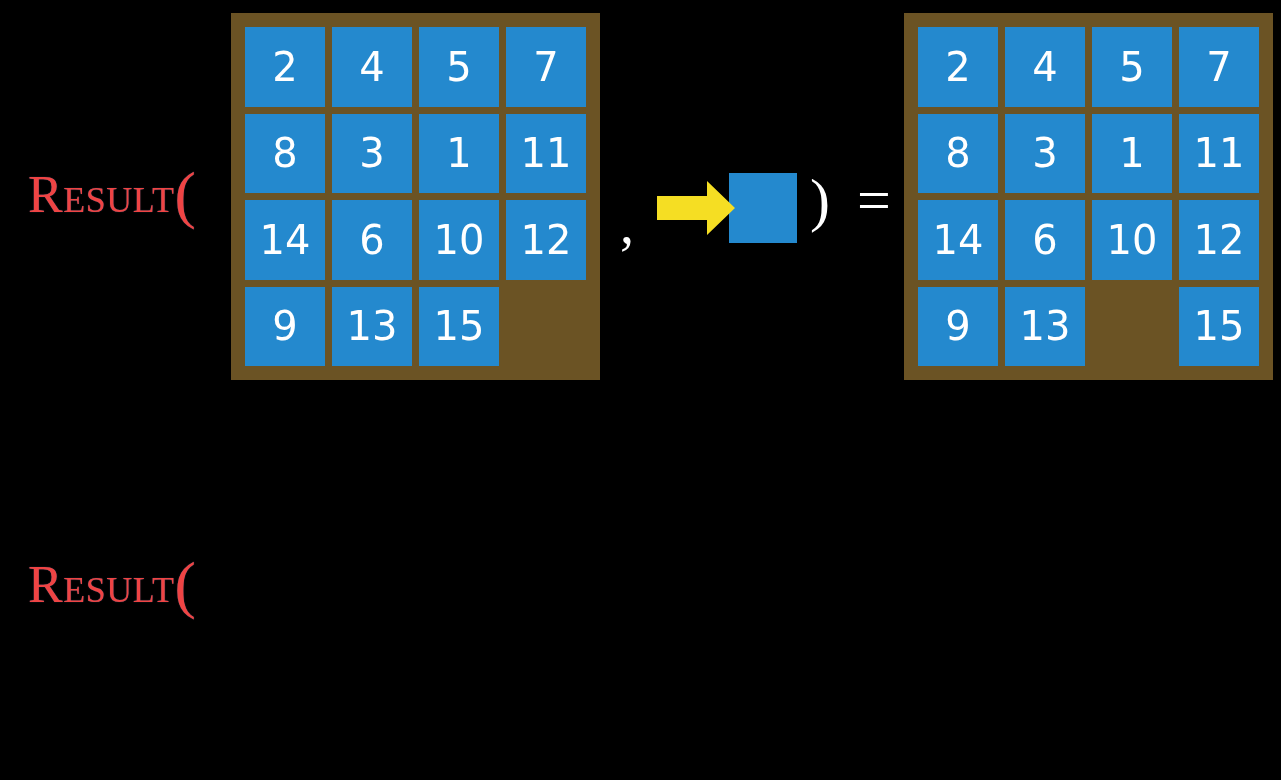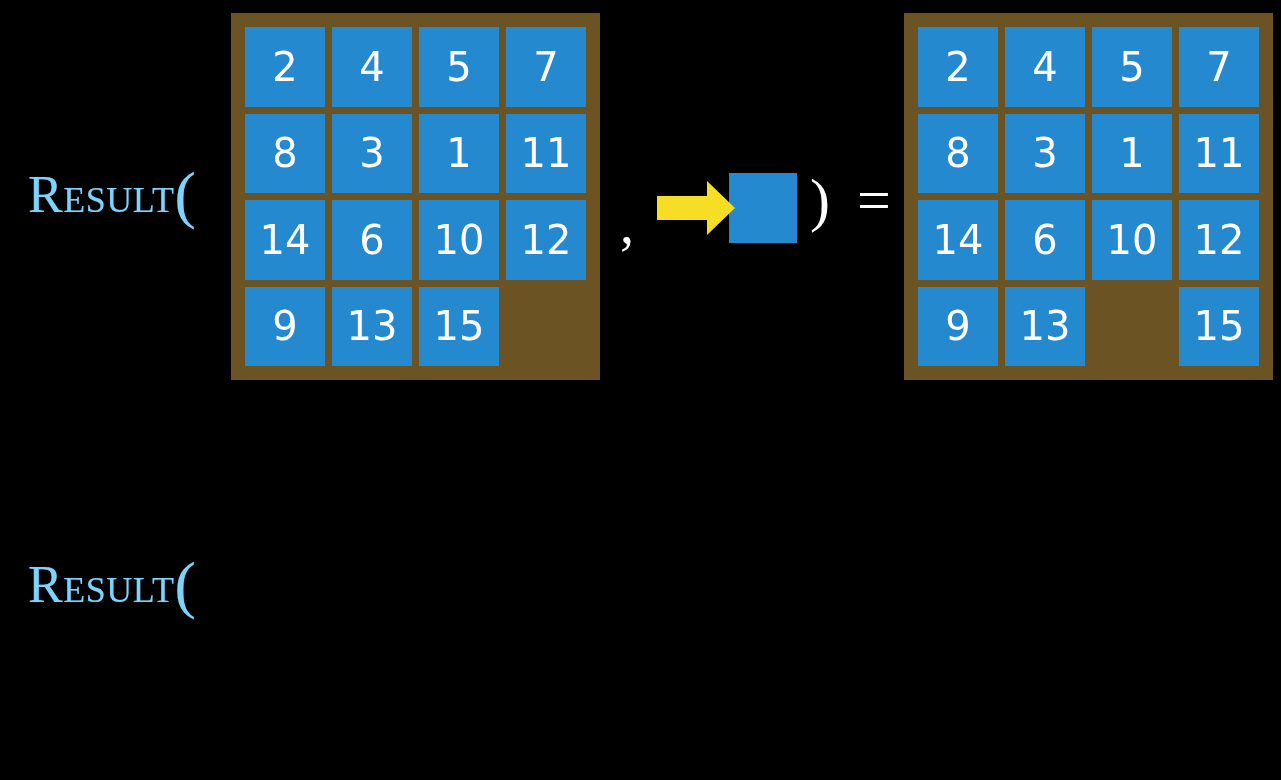--- a/index.html
+++ b/index.html
@@ -32,21 +32,21 @@
   }
   .eq-row.row-1 { top: 0px; }
   .eq-row.row-2 { top: 390px; }
 
   
   .result-label {
     position: absolute;
     left: 28px;
     top: 50%;
     transform: translateY(-50%);
-    color: #7dd3fc;
+    color: #ef4444;
     font-family: "Liberation Serif", serif;
     font-variant: small-caps;
     font-size: 52px;
     line-height: 1;
     letter-spacing: 0.5px;
     white-space: nowrap;
     text-shadow: 0 0 1px rgba(120,160,220,0.55);
   }
   .result-label .paren {
     font-variant: normal;

